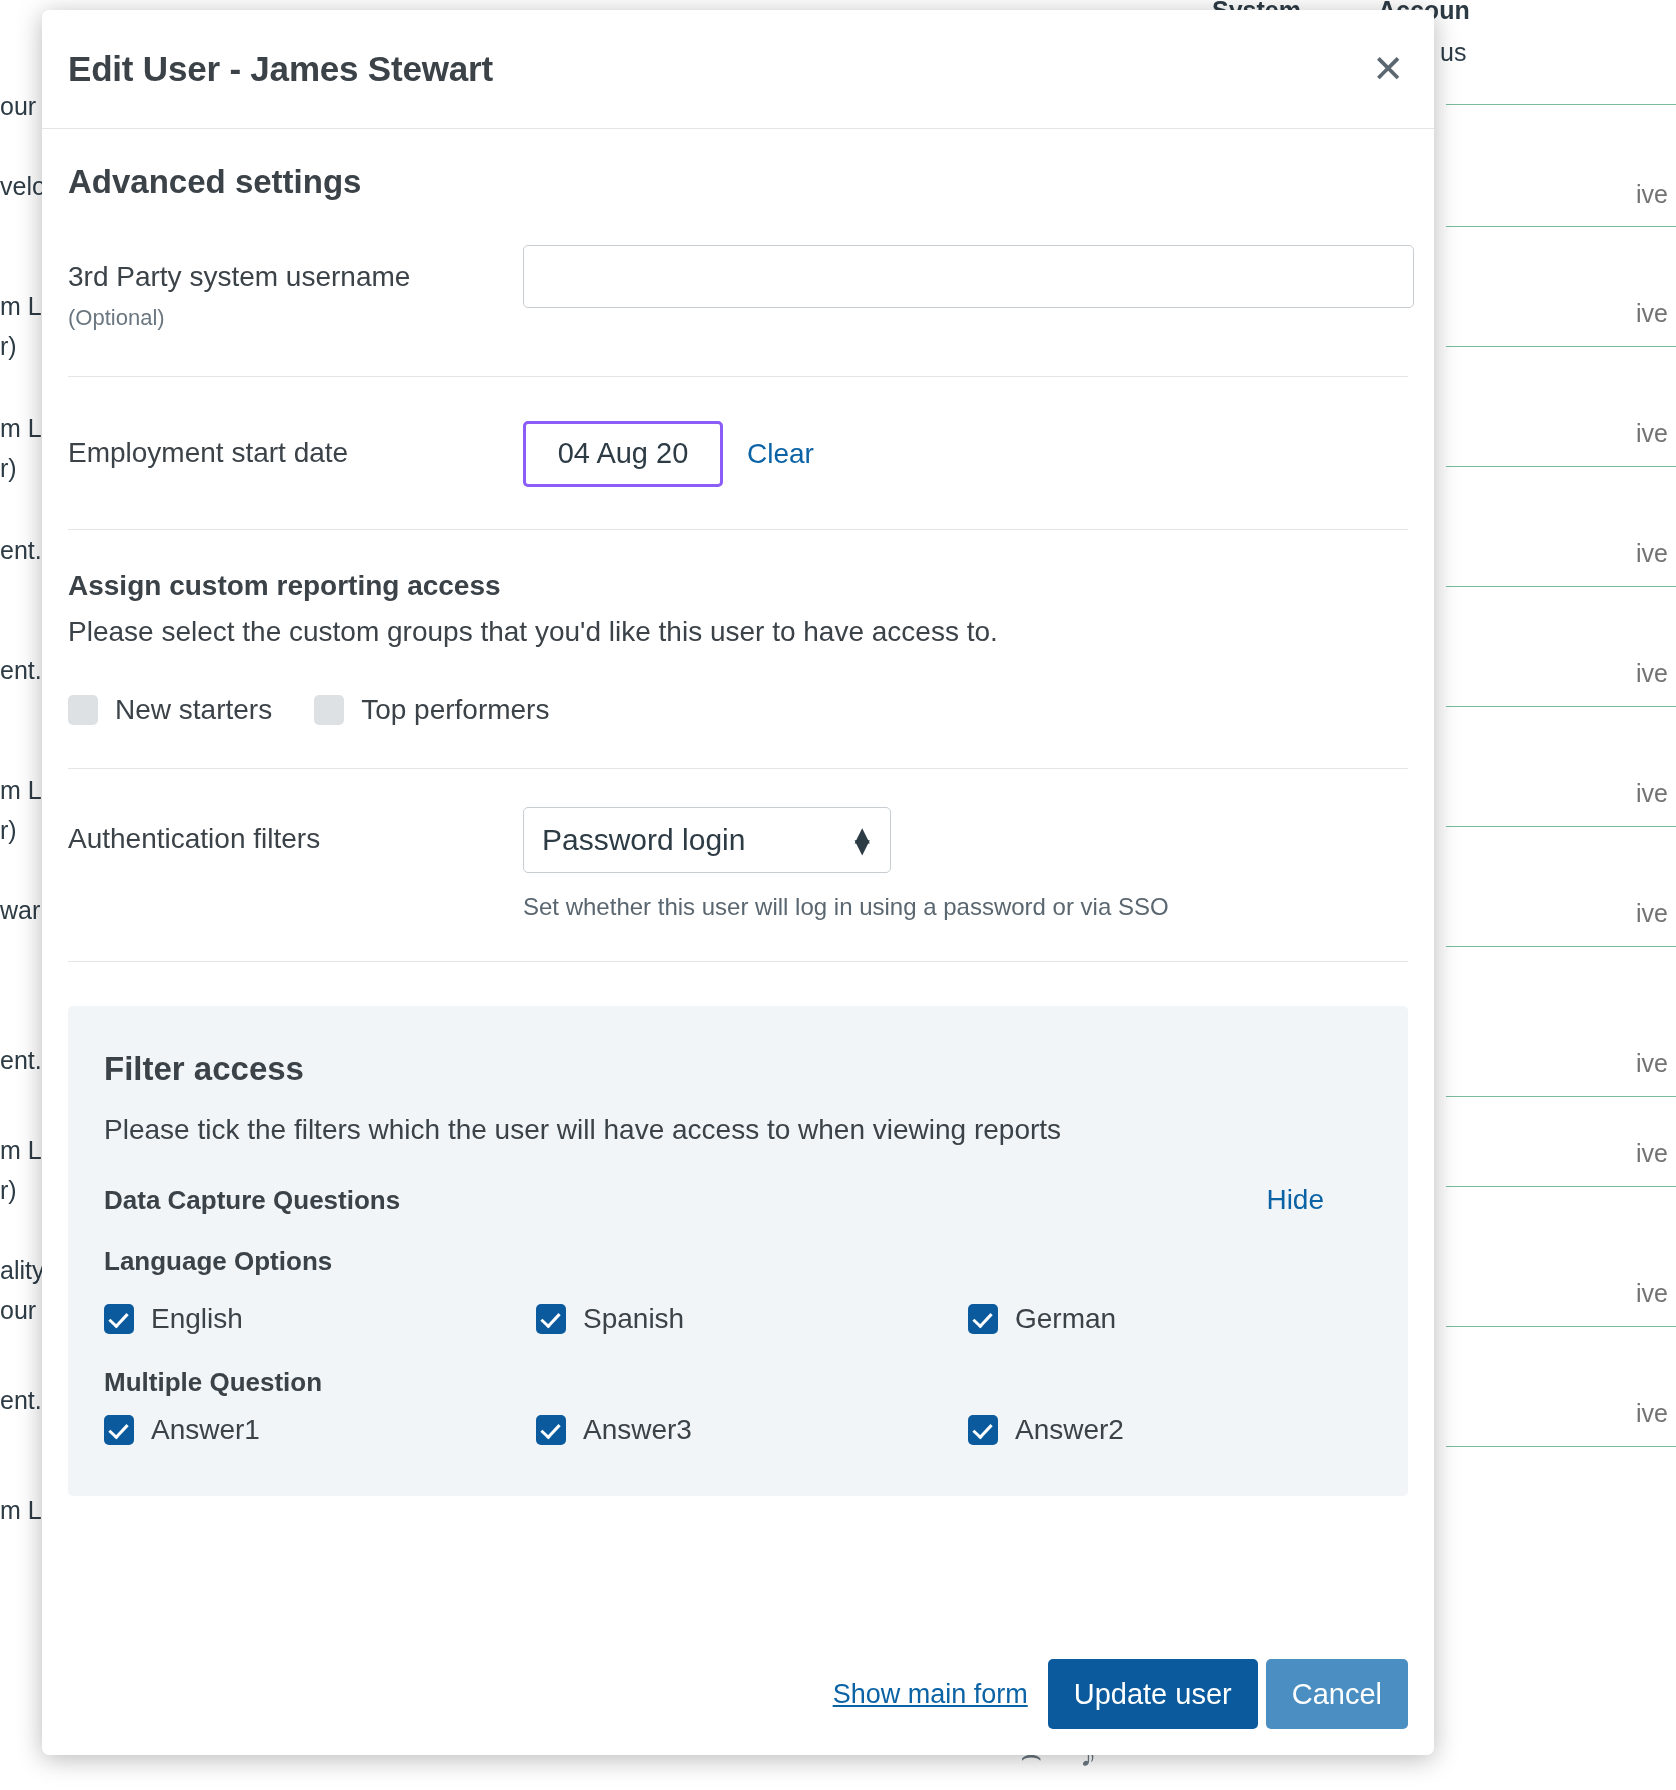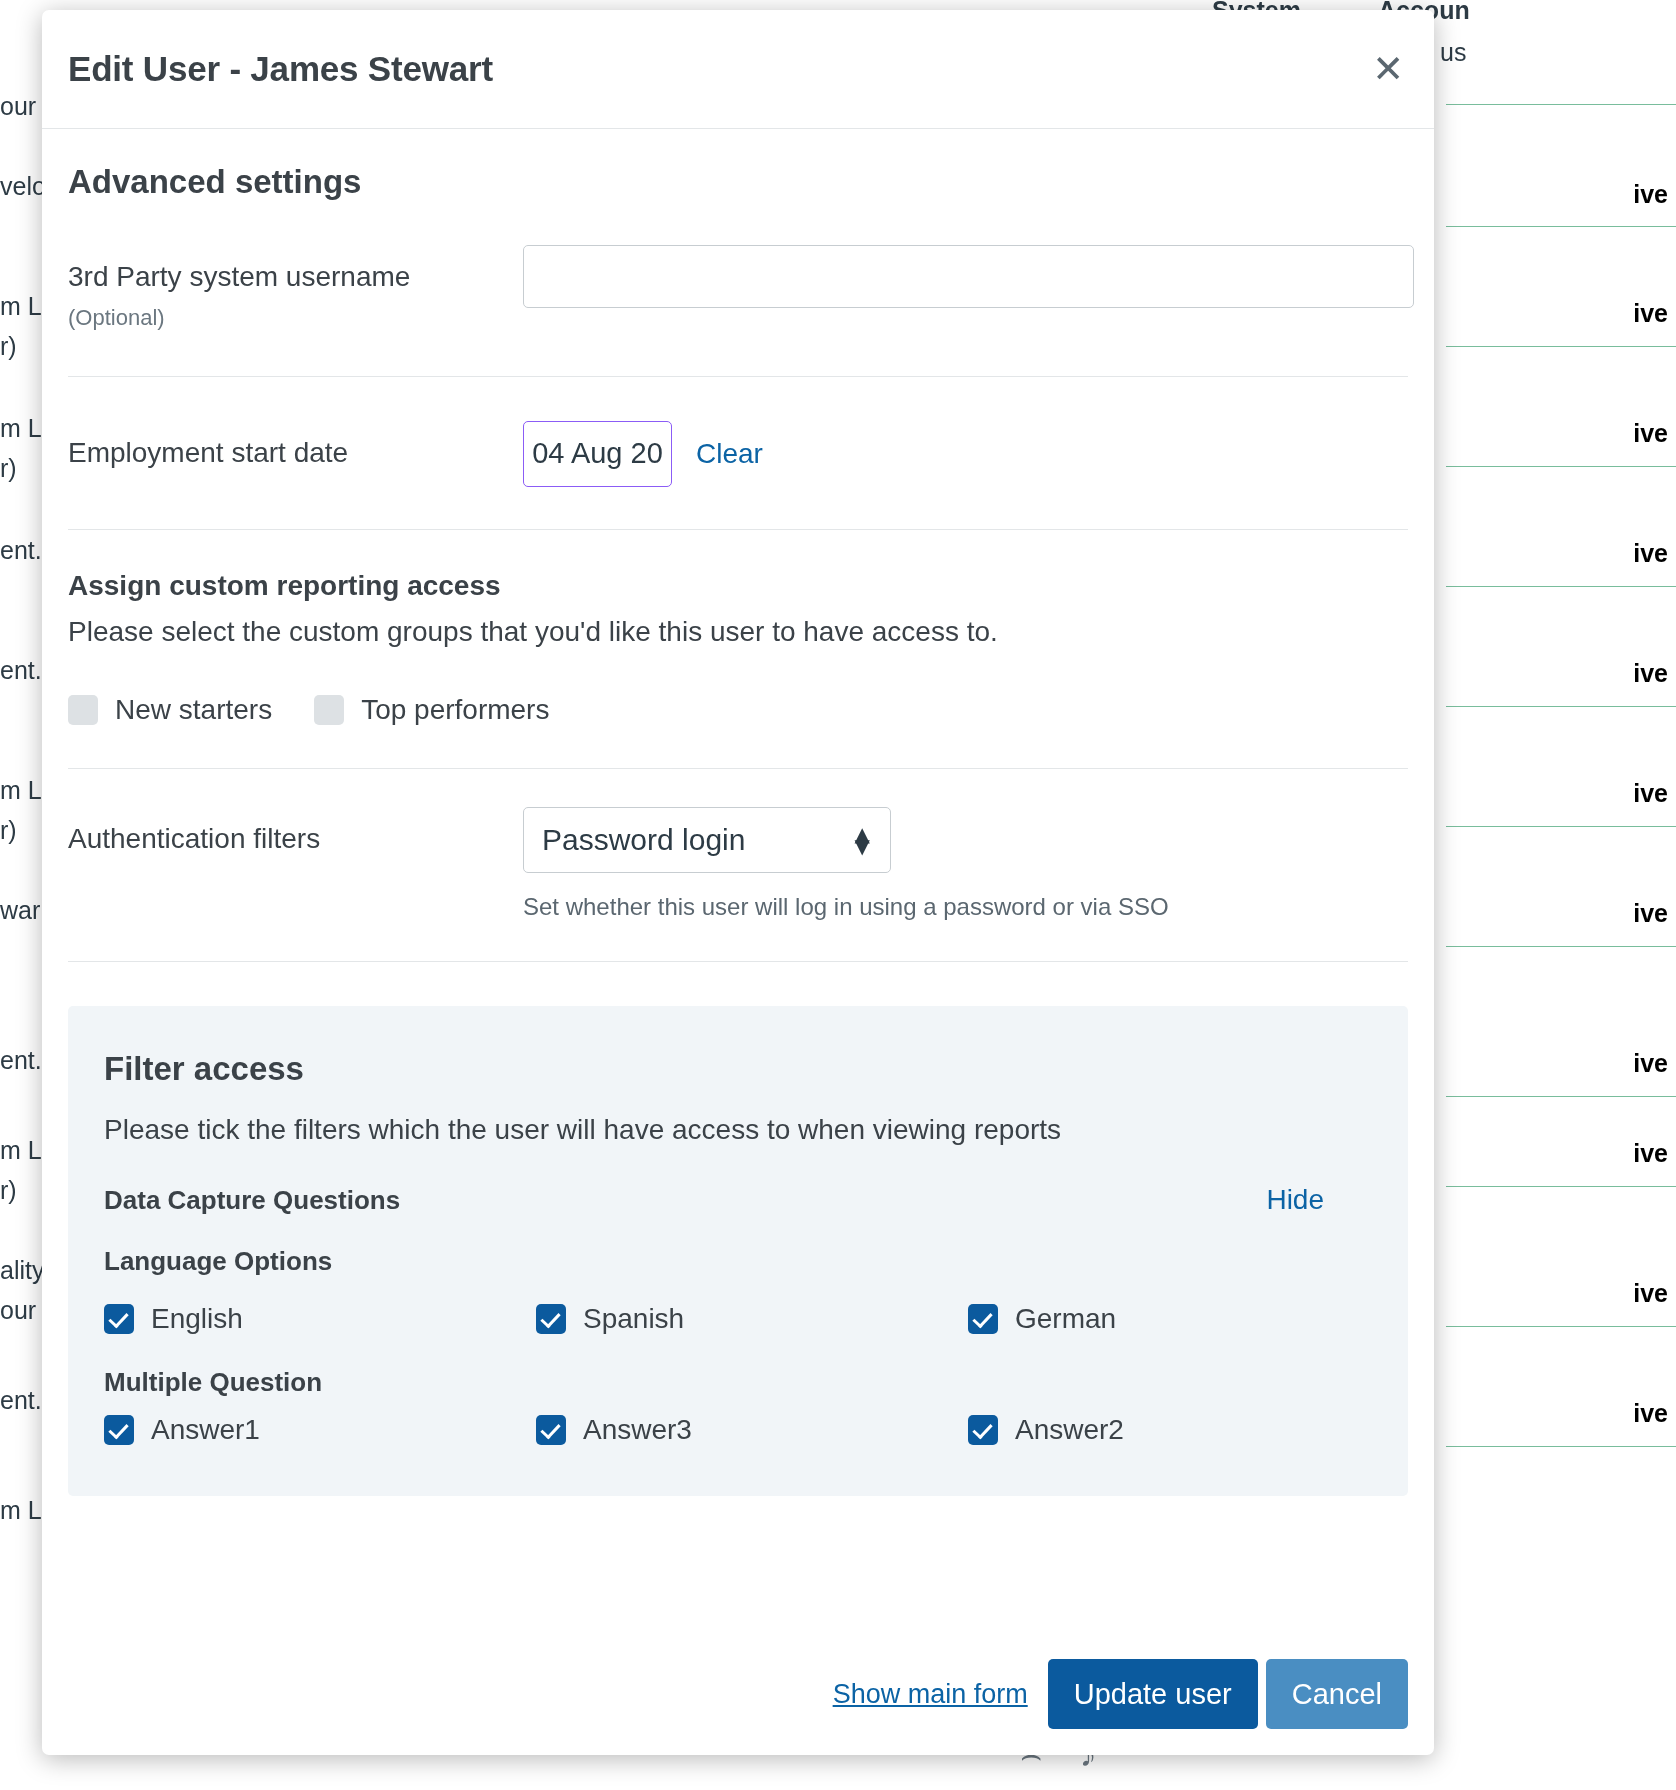--- a/index.html
+++ b/index.html
@@ -37,23 +37,22 @@
     position: absolute;
     left: 0;
     font-size: 25px;
     color: #2d3b45;
     white-space: nowrap;
   }
   .bg-status {
     position: absolute;
     right: 8px;
     font-size: 25px;
-    color: #000000;
+    color: #737373;
     white-space: nowrap;
-    font-weight: bold;
   }
   .bg-rowline {
     position: absolute;
     right: 0;
     width: 230px;
     height: 1px;
     background: #0b874b;
     opacity: .55;
   }
   .bg-icons {
@@ -160,23 +159,23 @@
   }
 
   .divider {
     height: 1px;
     background: #e3e6e8;
     margin: 44px 0 0 0;
   }
 
   .date-wrap { display: flex; align-items: center; }
   .date-box {
-    width: 149px;
+    width: 200px;
     height: 66px;
-    border: 1px solid #8b5cf6;
+    border: 3px solid #8b5cf6;
     border-radius: 5px;
     display: flex;
     align-items: center;
     justify-content: center;
     font-size: 29px;
     color: #2d3b45;
     background: #fff;
     cursor: pointer;
   }
   .link {

